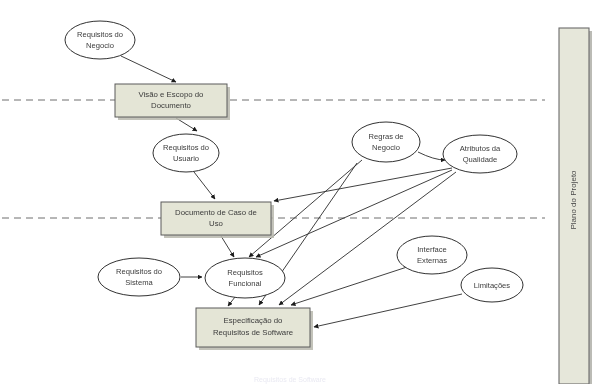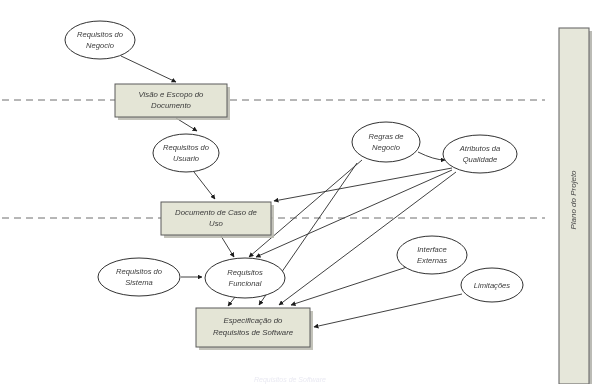--- a/index.html
+++ b/index.html
@@ -13,21 +13,20 @@
     position: relative;
     overflow: hidden;
     font-family: "Liberation Sans", sans-serif;
   }
   #diagram-root {
     position: absolute;
     left: 0;
     top: 0;
     width: 600px;
     height: 384px;
-    font-style: italic;
   }
   svg.canvas {
     position: absolute;
     left: 0;
     top: 0;
     width: 600px;
     height: 384px;
     display: block;
   }
   .node-text {

